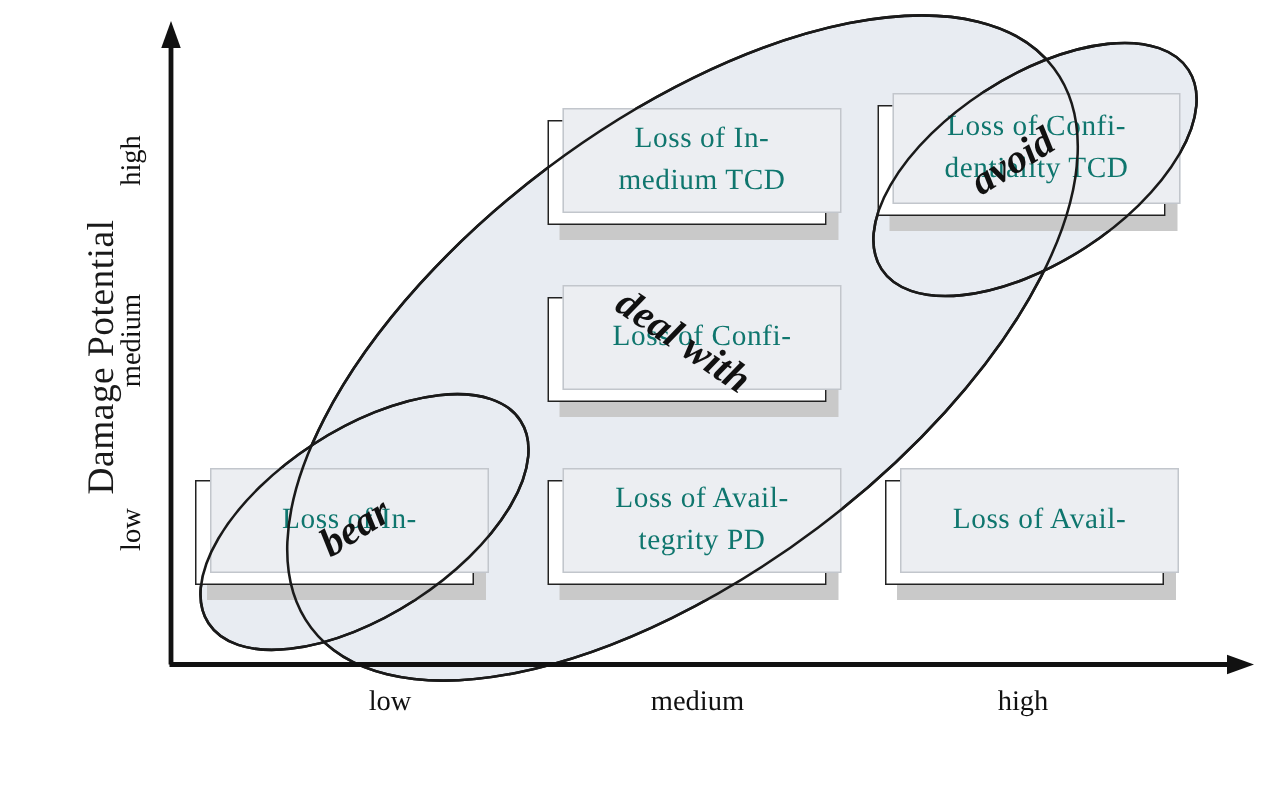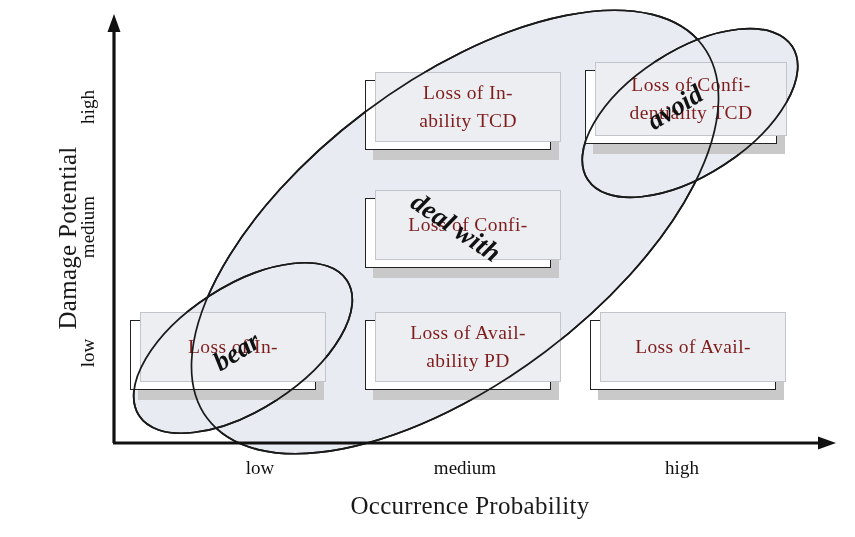--- a/index.html
+++ b/index.html
@@ -73,21 +73,21 @@
     border:1.4px solid #c2c6cc;
     box-sizing:border-box;
     display:flex;
     flex-direction:column;
     align-items:center;
     justify-content:center;
   }
   .cell .line{
     font-family:"Liberation Serif", serif;
     font-size:19.5px;
-    color:#7f1d1d;
+    color:#0f766e;
     line-height:1.42;
     white-space:nowrap;
     letter-spacing:0.4px;
   }
 
   
   .strategy{
     position:absolute;
     font-family:"Liberation Serif", serif;
     font-style:italic;
@@ -120,21 +120,21 @@
     <g>
       <ellipse cx="243" cy="348" rx="124" ry="62" transform="rotate(-33 243 348)" fill="#e8ecf2" stroke="#1a1a1a" stroke-width="1.7"></ellipse>
     </g>
   </svg>
 
   <div class="cell" style="left:365px;top:80px;width:186px;height:70px;">
     <div class="shadow-rect"></div>
     <div class="back-rect"></div>
     <div class="front-rect">
       <div class="line">Loss of In-</div>
-      <div class="line">ability TCD</div>
+      <div class="line">medium TCD</div>
     </div>
   </div>
 
   <div class="cell" style="left:585px;top:70px;width:192px;height:74px;">
     <div class="shadow-rect"></div>
     <div class="back-rect"></div>
     <div class="front-rect">
       <div class="line">Loss of Confi-</div>
       <div class="line">dentiality TCD</div>
     </div>
@@ -154,21 +154,21 @@
     <div class="front-rect">
       <div class="line">Loss of In-</div>
     </div>
   </div>
 
   <div class="cell" style="left:365px;top:320px;width:186px;height:70px;">
     <div class="shadow-rect"></div>
     <div class="back-rect"></div>
     <div class="front-rect">
       <div class="line">Loss of Avail-</div>
-      <div class="line">ability PD</div>
+      <div class="line">tegrity PD</div>
     </div>
   </div>
 
   <div class="cell" style="left:590px;top:320px;width:186px;height:70px;">
     <div class="shadow-rect"></div>
     <div class="back-rect"></div>
     <div class="front-rect">
       <div class="line">Loss of Avail-</div>
     </div>
   </div>
@@ -184,21 +184,20 @@
       <line x1="113" y1="443" x2="822" y2="443" stroke="#111111" stroke-width="3.2"></line>
       <polygon points="836,443 818,436.5 818,449.5" fill="#111111"></polygon>
     </g>
   </svg>
 
   <div class="strategy" id="strategy-avoid">avoid</div>
   <div class="strategy" id="strategy-dealwith">deal with</div>
   <div class="strategy" id="strategy-bear">bear</div>
 
   <div class="axis-title" id="y-axis-title">Damage Potential</div>
-  <div class="axis-title" id="x-axis-title">Occurrence Probability</div>
 
   <div class="tick ytick" id="ytick-high">high</div>
   <div class="tick ytick" id="ytick-medium">medium</div>
   <div class="tick ytick" id="ytick-low">low</div>
 
   <div class="tick xtick" id="xtick-low">low</div>
   <div class="tick xtick" id="xtick-medium">medium</div>
   <div class="tick xtick" id="xtick-high">high</div>
 
 </div>

